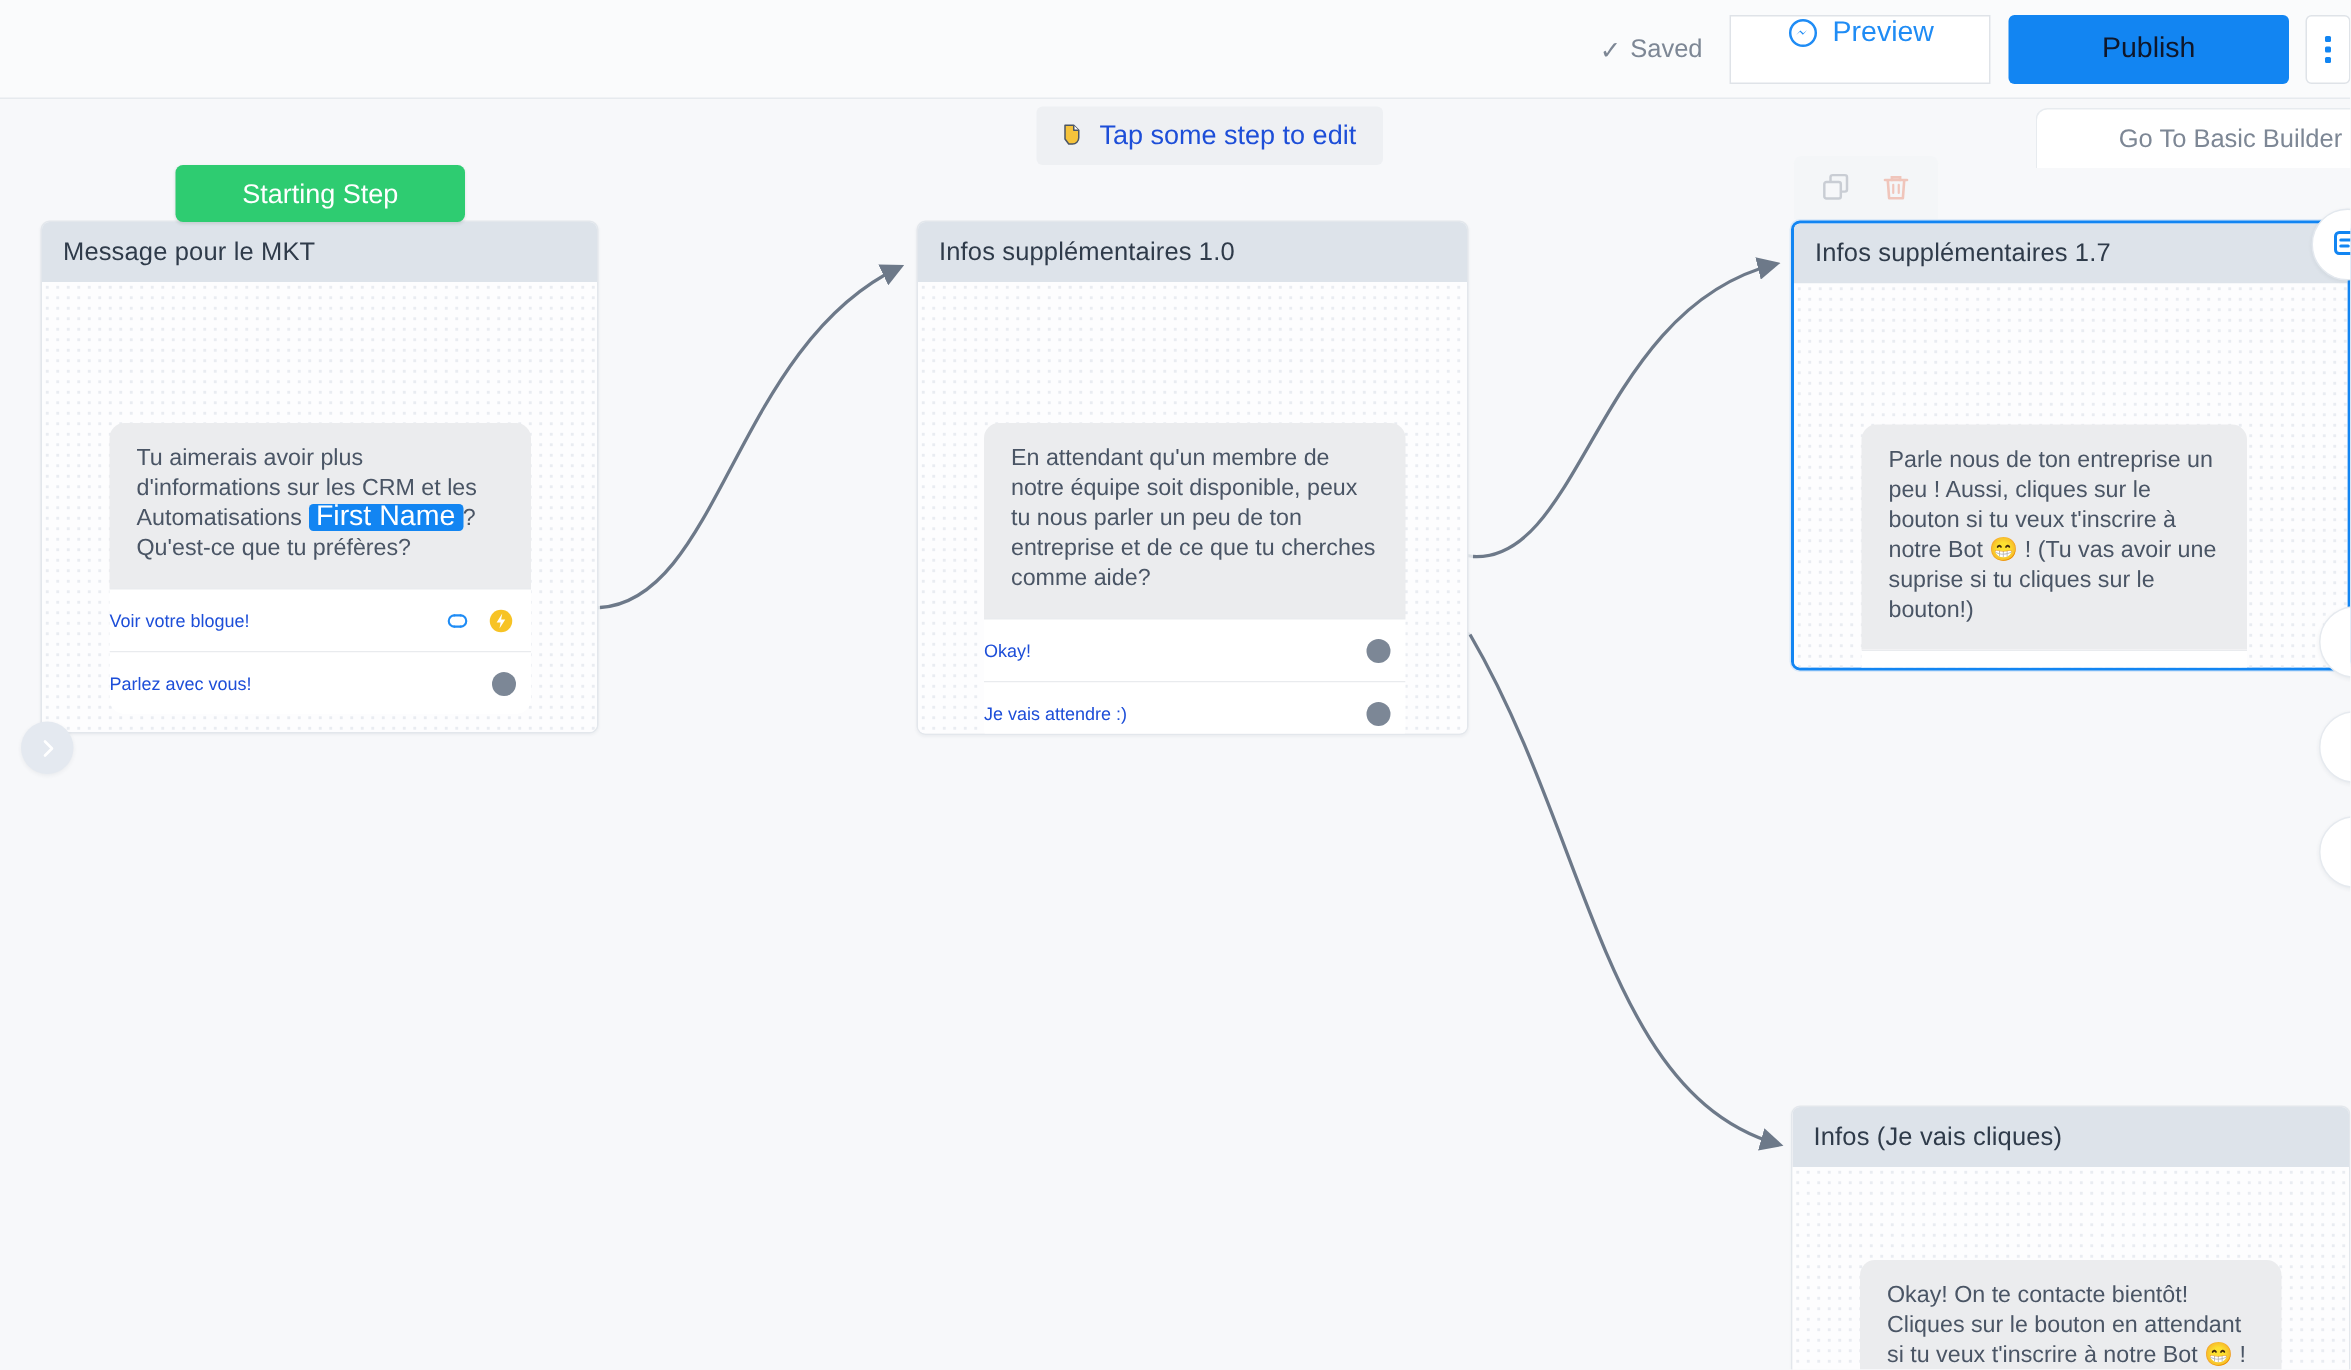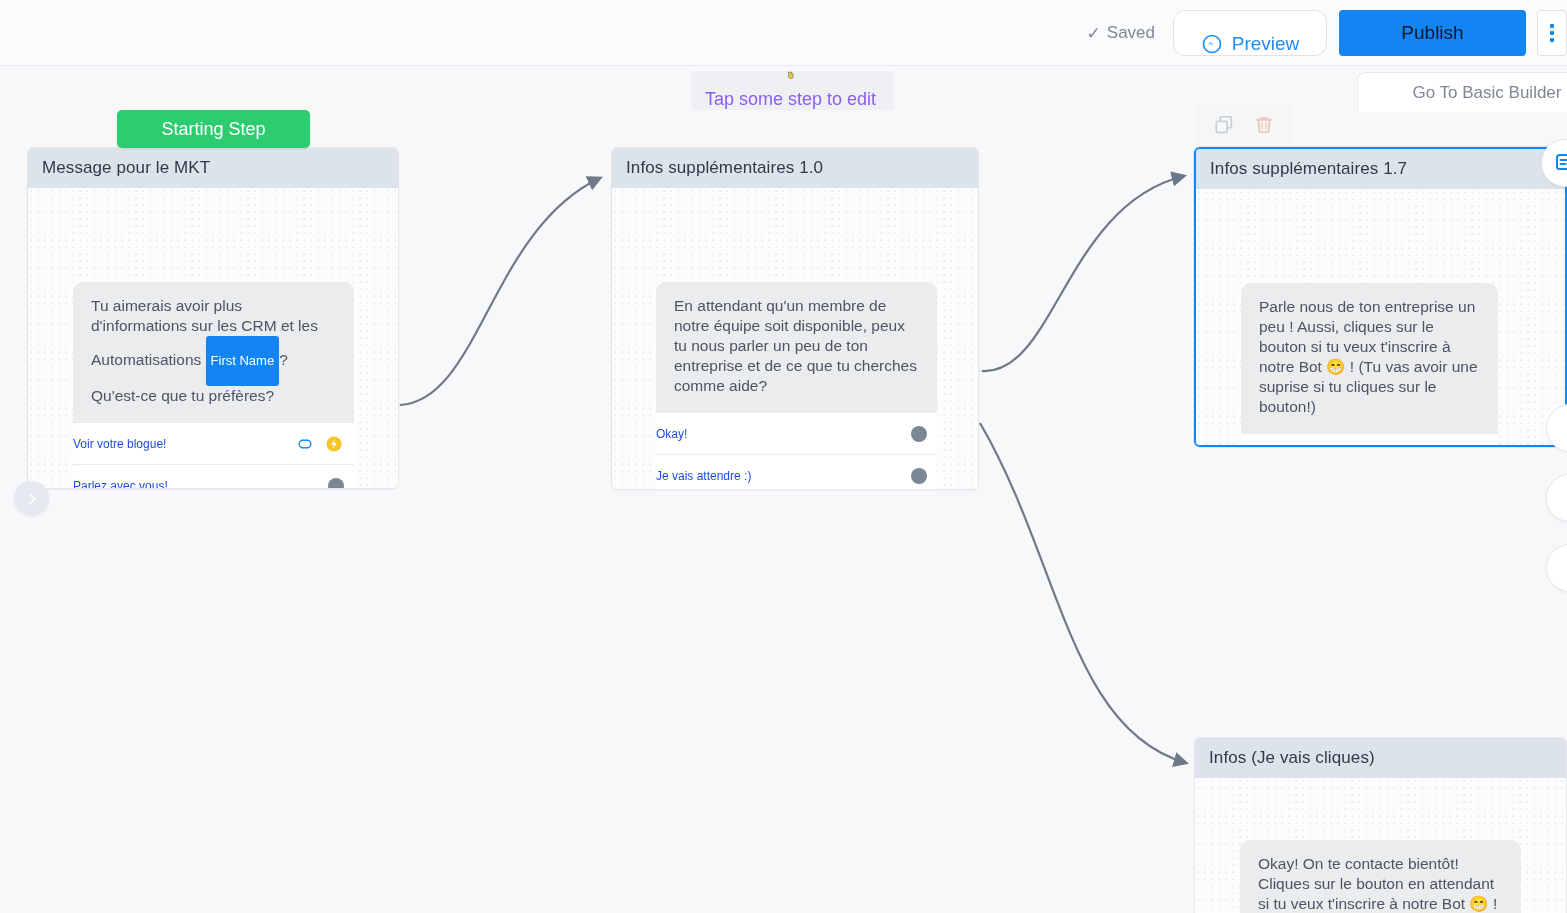--- a/index.html
+++ b/index.html
@@ -47,28 +47,28 @@
     font-size: 17px;
     margin-right: 18px;
   }
   .saved .check {
     font-size: 17px;
     color: #7d8795;
     line-height: 1;
   }
   .btn-preview {
     display: flex;
-    align-items: flex-end;
+    align-items: flex-start;
     justify-content: center;
     gap: 9px;
-    width: 154px;
+    width: 174px;
     height: 46px;
     background: #ffffff;
     border: 1px solid #dfe3e8;
-    border-radius: 12px;
+    border-radius: 0;
     color: #1f8cf5;
     font-size: 19px;
   }
   .msgr-icon {
     width: 22px; height: 22px;
     display: inline-block;
   }
   .btn-publish {
     width: 187px;
     height: 46px;
@@ -127,24 +127,23 @@
     position: absolute;
     top: 71px;
     left: 691px;
     height: 39px;
     padding: 0 18px 0 14px;
     background: #eef0f3;
     border-radius: 4px;
     display: flex;
     align-items: center;
     gap: 8px;
-    color: #8b5cf6;
+    color: #1d4ed8;
     font-size: 18px;
     z-index: 30;
-    flex-direction: column;
   }
   #connectors {
     position: absolute;
     top: 0; left: 0;
     width: 1567px; height: 913px;
     pointer-events: none;
     z-index: 8;
   }
 
   
@@ -194,22 +193,22 @@
     color: #4a5565;
     font-size: 15.5px;
     line-height: 20px;
     font-family: "Liberation Sans", sans-serif;
   }
   .bubble .tag {
     display: inline-block;
     background: #1285f2;
     color: #ffffff;
     border-radius: 3px;
-    padding: 16px 5px;
-    font-size: 13px;
+    padding: 0 5px;
+    font-size: 19px;
     line-height: 18px;
     vertical-align: baseline;
   }
   .btn-row {
     position: relative;
     height: 42px;
     background: #ffffff;
     border-top: 1px solid #e9ebee;
     display: flex;
     align-items: center;

